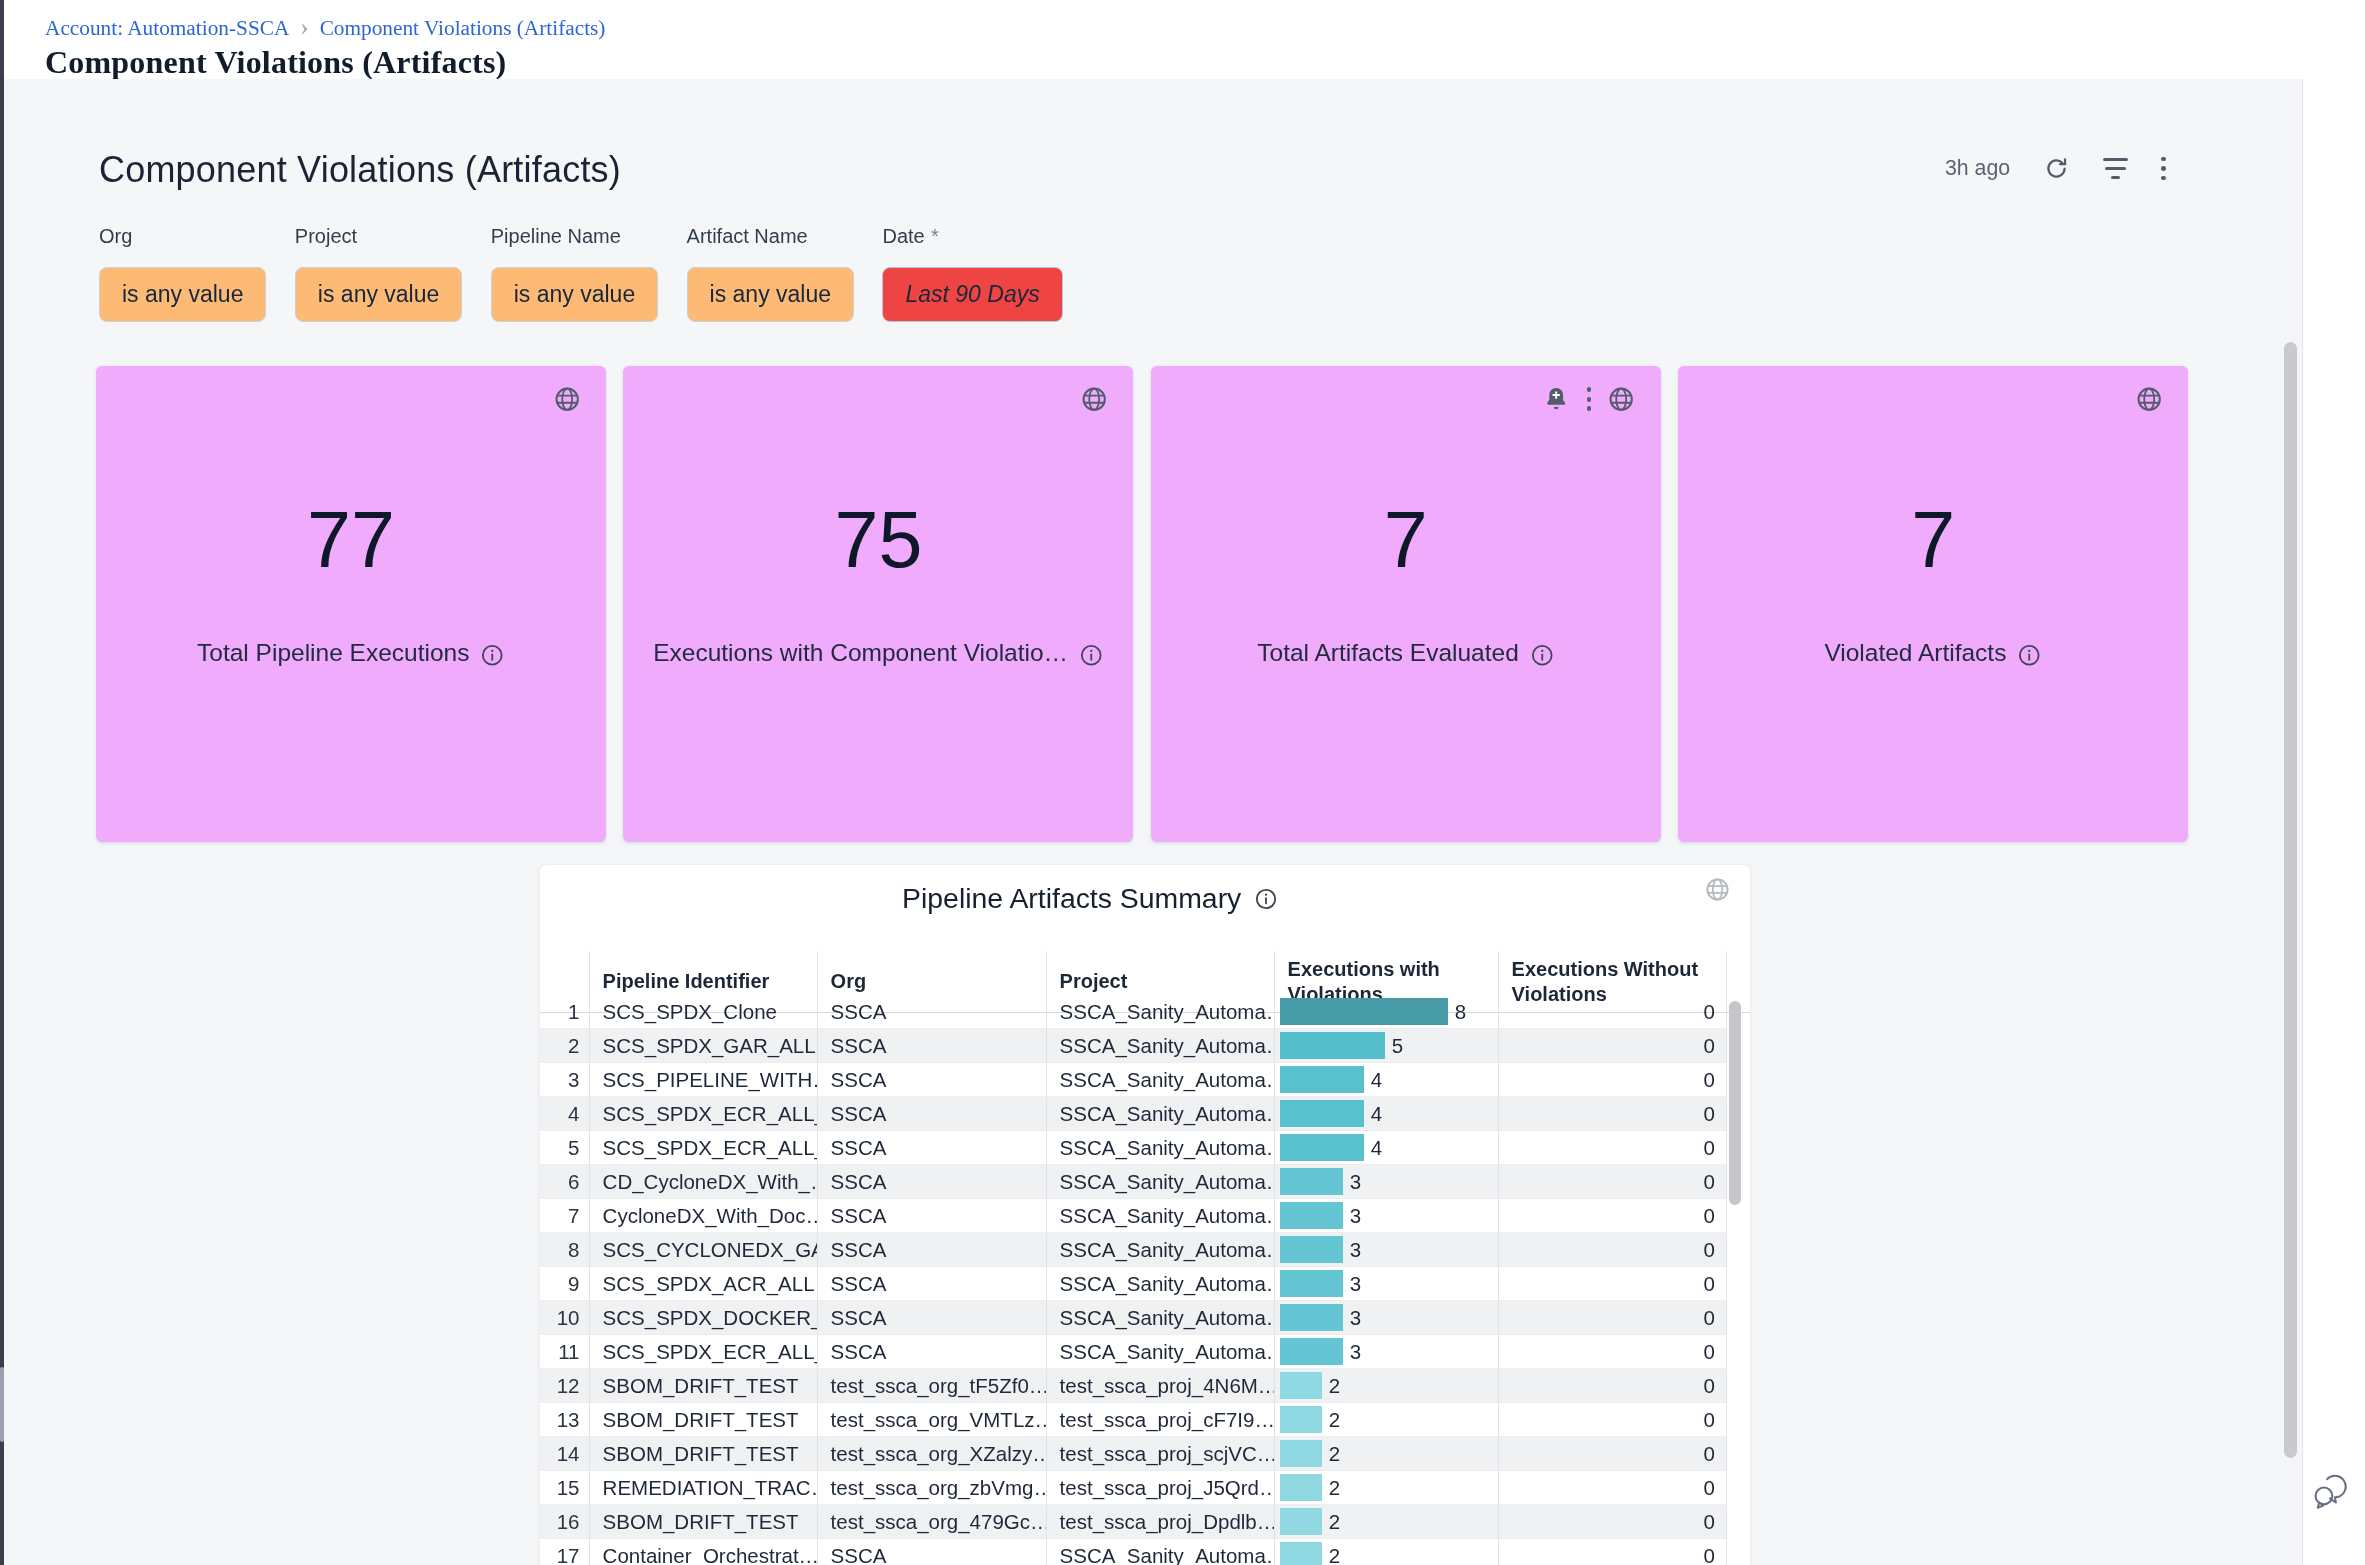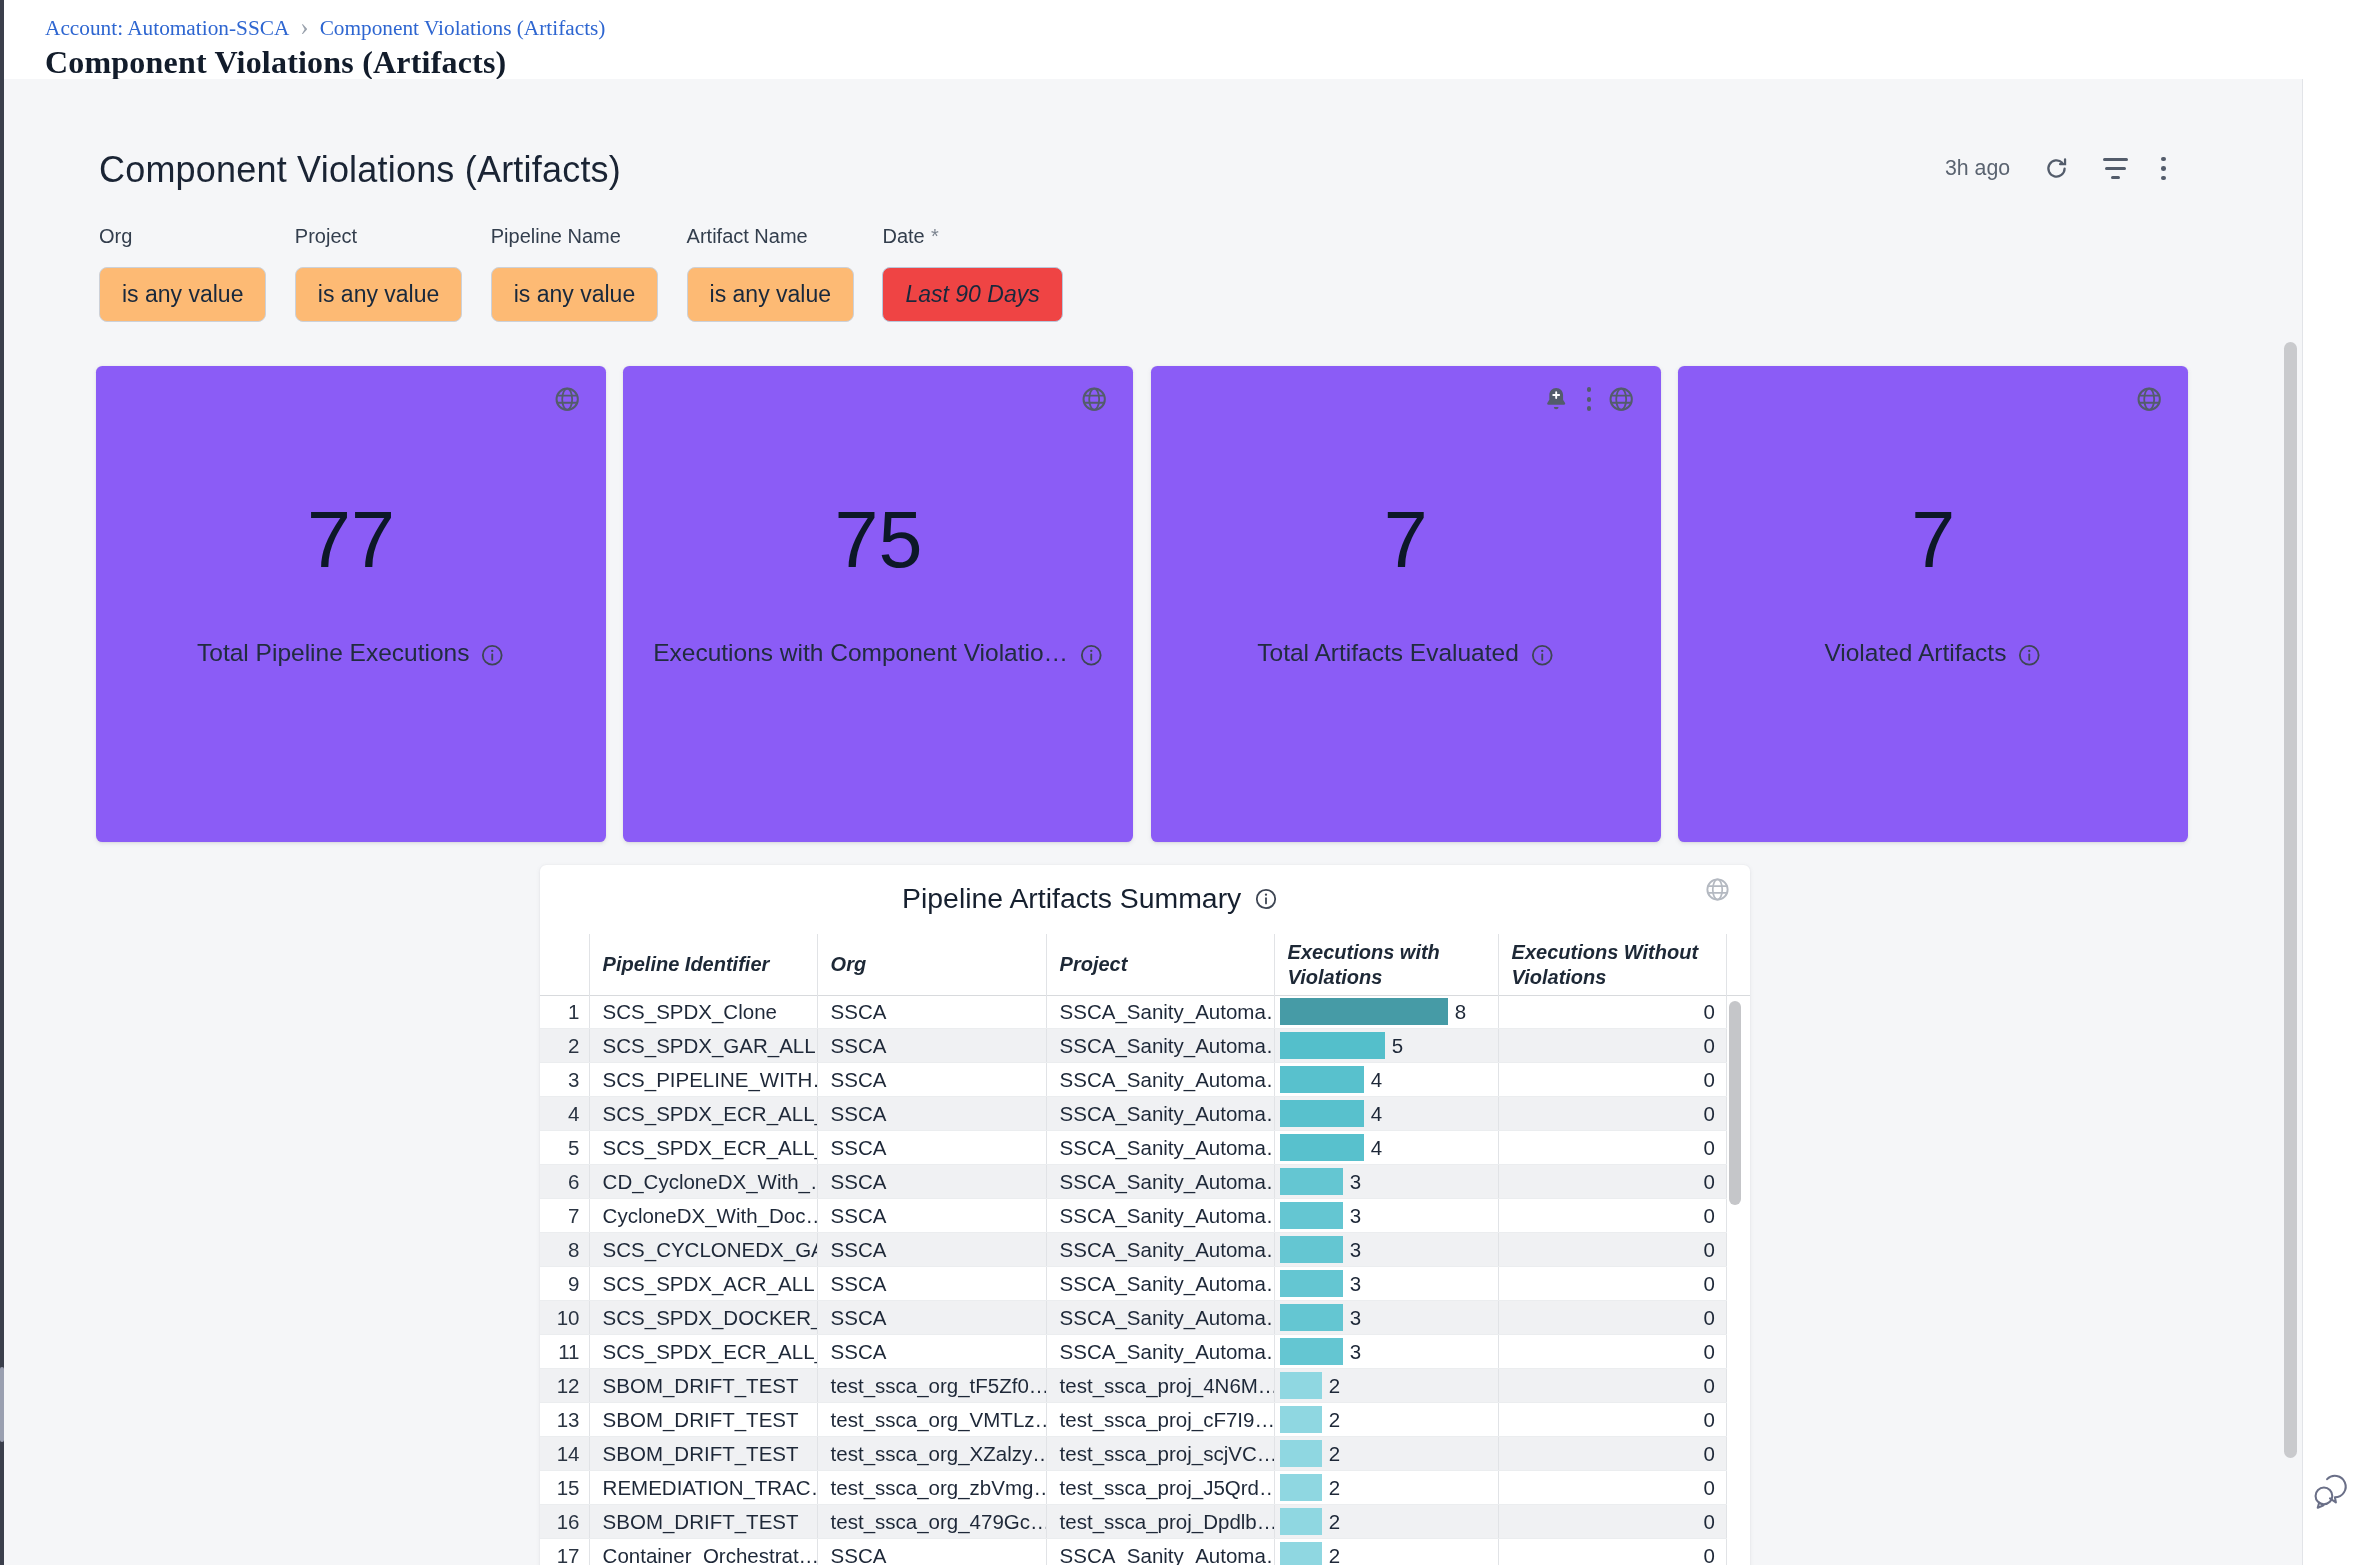--- a/index.html
+++ b/index.html
@@ -36,36 +36,36 @@
   .filters-row{position:absolute;left:99px;top:225px;display:flex;gap:28.4px;}
   .filter{display:flex;flex-direction:column;}
   .filter-label{font-size:20px;color:#333e4d;margin-bottom:19px;display:flex;gap:6.3px;}
   .filter-marker{color:#7c8490;}
   .filter-btn{height:55px;min-width:166px;box-sizing:border-box;padding:0 22px;border:1.6px solid #ccd1d9;border-radius:8px;
     background:#fdba74;font-size:23px;color:#18283c;display:flex;align-items:center;justify-content:center;cursor:pointer;
     font-family:inherit;}
   .filter.selected .filter-btn{background:#ef4444;border-color:#b9c7da;font-style:italic;}
   
   .cards-row{position:absolute;left:96px;top:366px;display:flex;gap:17.4px;}
-  .stat-card{position:relative;width:510px;height:476px;background:#8b5cf6;border-radius:6.3px;
+  .stat-card{position:relative;width:510px;height:476px;background:#f0abfc;border-radius:6.3px;
     box-shadow:0 0.8px 1.6px rgba(40,41,61,.05),0 1.6px 4px rgba(96,97,112,.12);}
   .card-icons{position:absolute;top:19px;right:25px;display:flex;align-items:center;gap:16px;color:#b4b9c1;}
   .card-icons.dark{color:#5a6372;}
   .stat-value{position:absolute;top:134px;left:0;width:100%;text-align:center;font-size:79px;line-height:1;color:#0d1828;}
   .stat-label-row{position:absolute;top:273px;left:0;width:100%;display:flex;align-items:flex-end;justify-content:center;gap:11px;}
   .stat-label{font-size:24.5px;color:#212c3f;}
   .info-ic{color:#3e4654;display:flex;}
   
   .table-card{position:absolute;left:540px;top:865px;width:1210px;height:735px;background:#ffffff;border-radius:6.3px;
     box-shadow:0 0.8px 1.6px rgba(40,41,61,.05),0 1.6px 4px rgba(96,97,112,.12);overflow:hidden;}
   .table-globe{position:absolute;top:11px;right:19px;color:#b4b9c1;}
   .table-title-row{position:absolute;top:17.4px;left:0;width:100%;display:flex;align-items:center;justify-content:center;gap:12.6px;transform:translateX(-55px);}
   .table-title{font-size:28.4px;color:#16202f;}
   .tbl-grid{display:grid;grid-template-columns:50px 228px 229px 228px 224px 228px;}
-  .tbl-header{position:absolute;top:69px;left:0;width:1314px;border-bottom:1.6px solid #d8dadd;box-sizing:border-box;height:62px;align-items:center;font-style:italic;}
+  .tbl-header{position:absolute;top:86px;left:0;width:1314px;border-bottom:1.6px solid #d8dadd;box-sizing:border-box;height:62px;align-items:center;}
   .th{font-size:20px;font-weight:bold;color:#1d2836;padding-left:12.6px;line-height:24.5px;border-right:0.8px solid #e1e3e6;height:100%;display:flex;align-items:center;box-sizing:border-box;}
   .th.first{border-right:0.8px solid #e1e3e6;}
   .tbl-body{position:absolute;top:130px;left:0;width:1187px;}
   .tr{height:34px;align-items:center;border-bottom:0.8px solid #ebedef;box-sizing:border-box;}
   .tr:nth-child(even){background:#f0f1f3;}
   .td{font-size:20.5px;color:#1e2838;height:100%;display:flex;align-items:center;border-right:0.8px solid #e1e3e6;box-sizing:border-box;overflow:hidden;white-space:nowrap;}
   .td.num{justify-content:flex-end;padding-right:9.5px;color:#2a3442;}
   .td.text{padding-left:12.6px;}
   .td.barcell{padding-left:4.7px;}
   .td.zero{justify-content:flex-end;padding-right:11px;}

